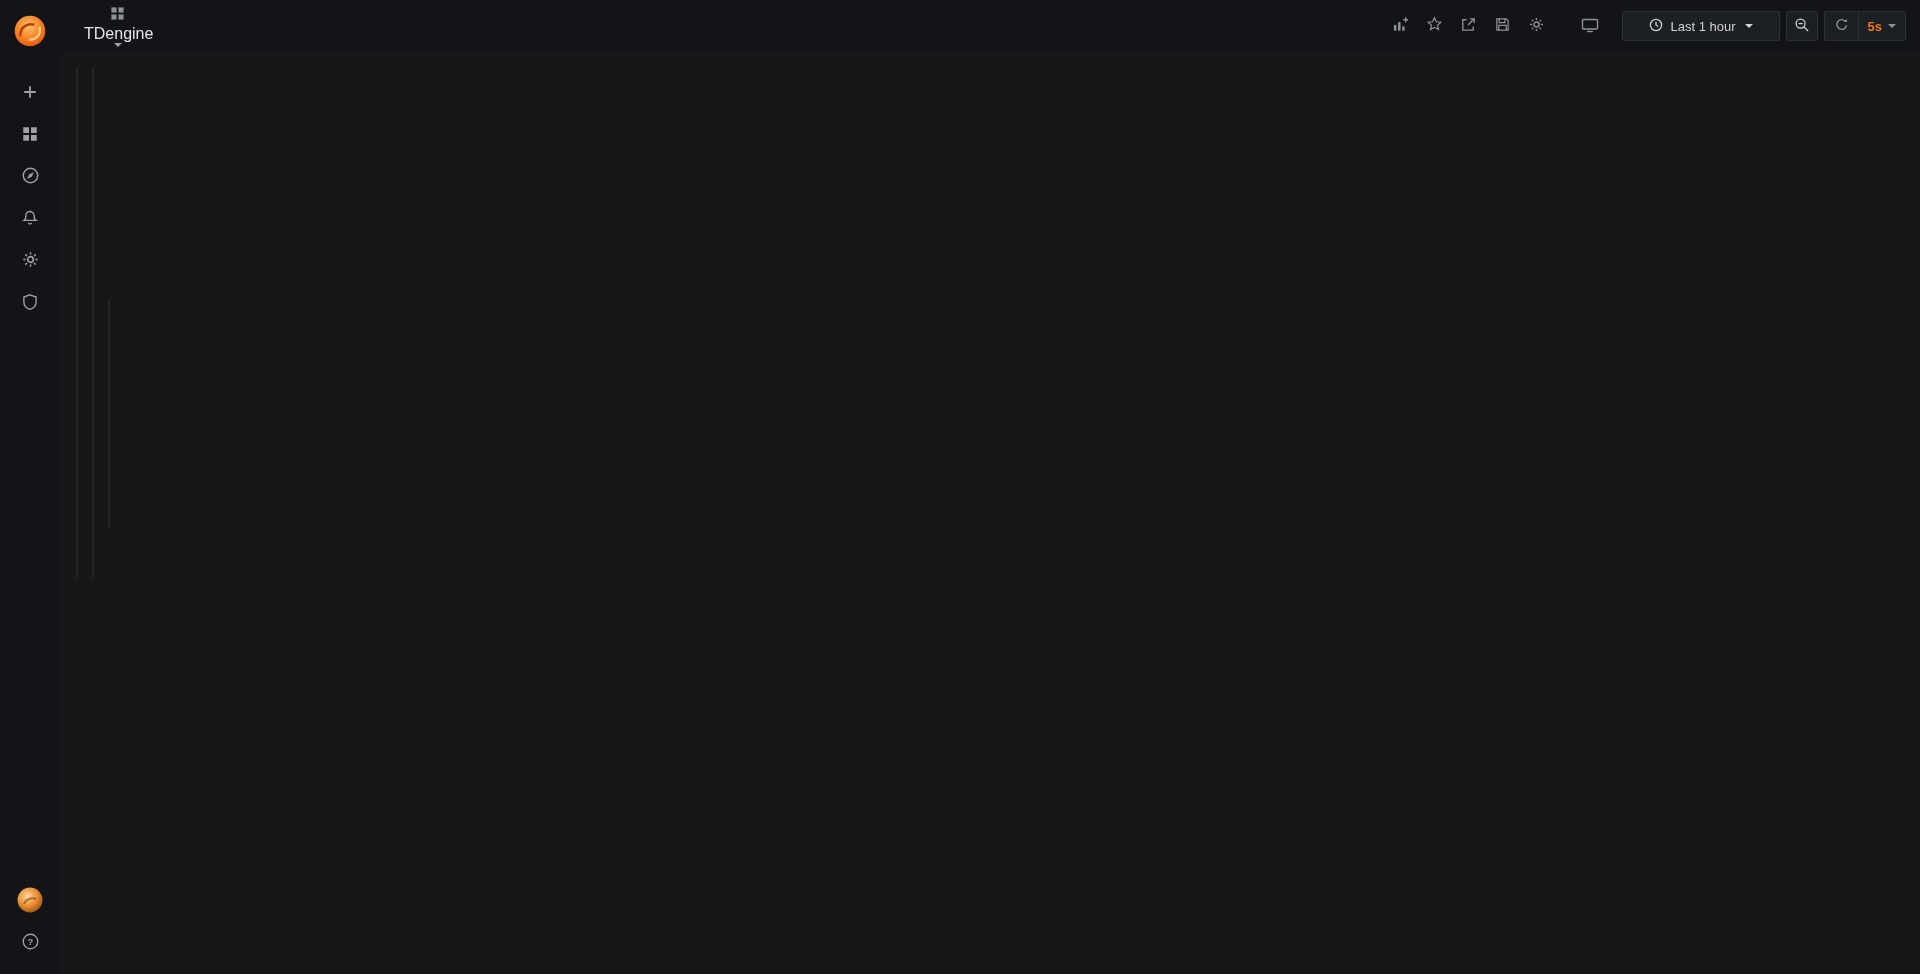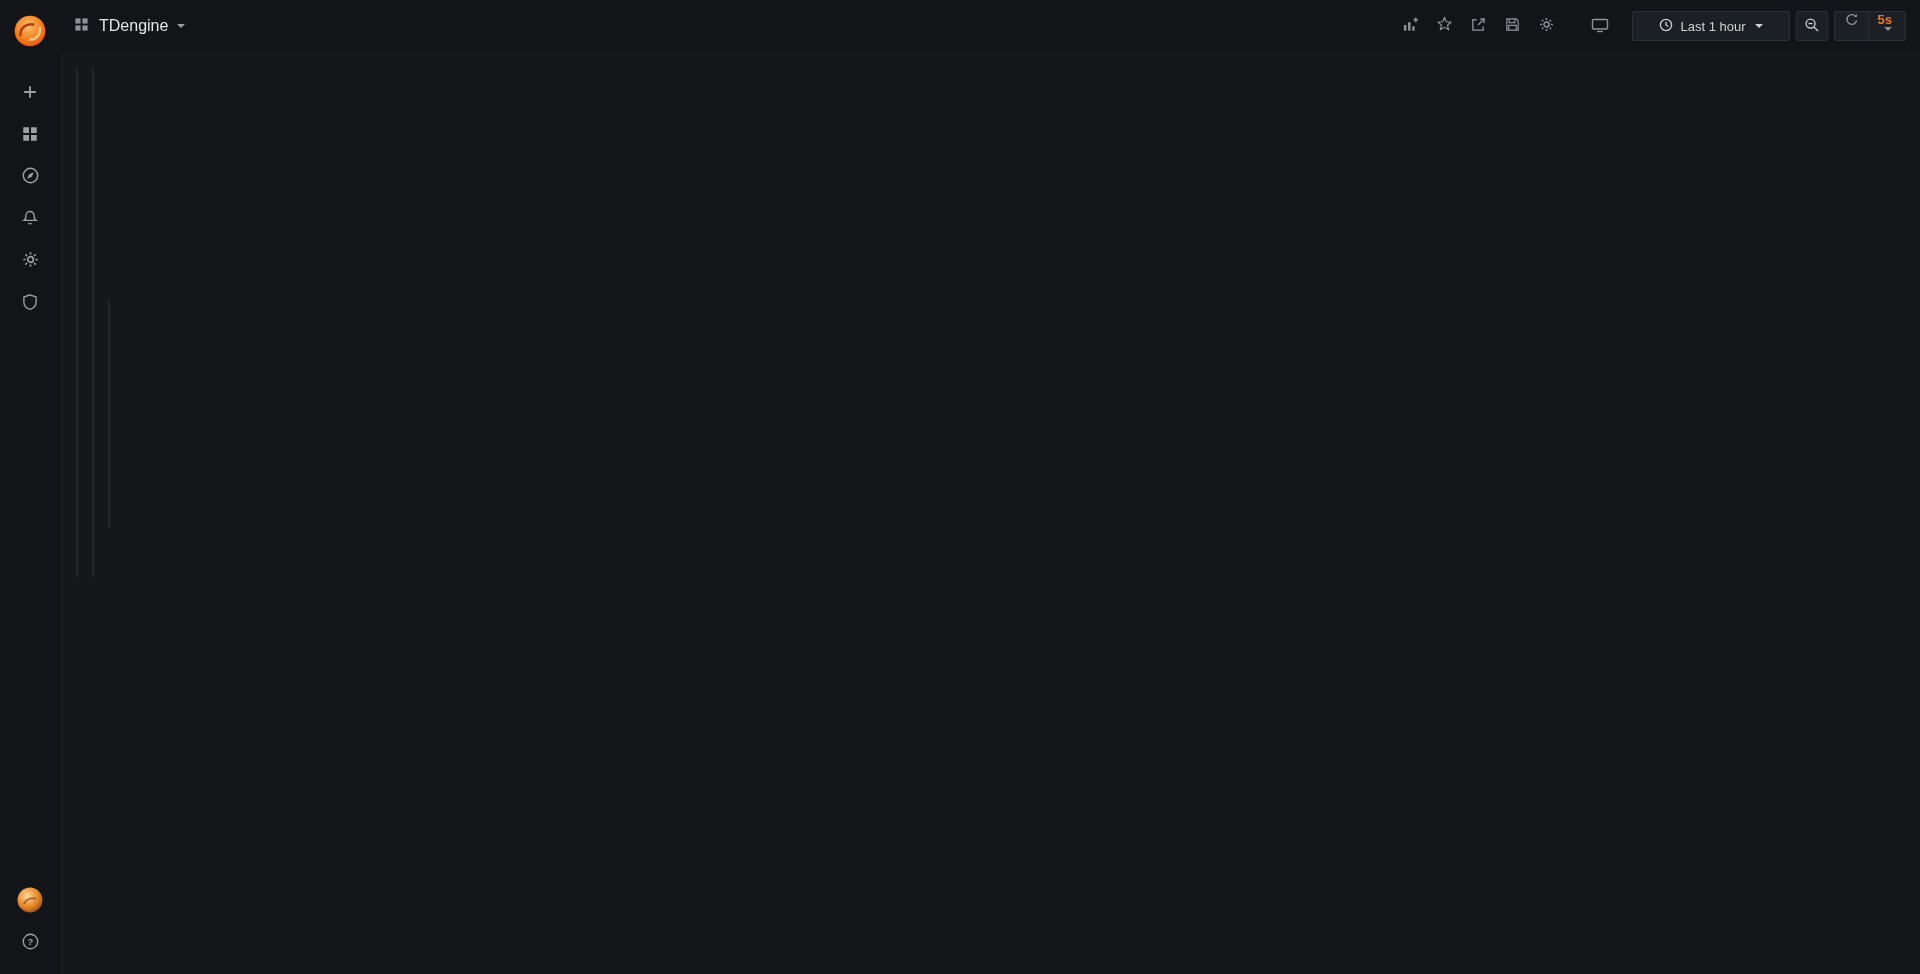--- a/index.html
+++ b/index.html
@@ -25,41 +25,41 @@
     color:#9fa0a2; background:none; border:none; cursor:pointer;
   }
   .side-bottom { margin-top:auto; display:flex; flex-direction:column; align-items:center; }
 
   
   .navbar {
     position:fixed; left:60px; right:0; top:0; height:52px;
     background:#131417; display:flex; align-items:center;
     padding:0 14px 0 14px; z-index:15;
   }
-  .nav-left { display:flex; align-items:center; color:#8e9196; }
+  .nav-left { display:flex; align-items:center; color:#8e9196;flex-direction:column; }
   .nav-title { font-size:16px; font-weight:500; color:#e6e6e8; margin:0 7px 0 10px; cursor:pointer; }
   .caret {
     display:inline-block; width:0; height:0;
     border-left:4px solid transparent; border-right:4px solid transparent;
     border-top:4px solid currentColor; margin-left:2px; vertical-align:middle;
   }
   .nav-right { margin-left:auto; display:flex; align-items:center; gap:6px; }
   .nav-icon-btn {
     width:28px; height:28px; display:flex; align-items:center; justify-content:center;
     color:#8e9196; background:none; border:none; cursor:pointer;
   }
   .nav-sep { width:14px; }
   .tool-btn {
     height:30px; display:flex; align-items:center; gap:7px;
     background:#1c1f23; border:1px solid #2c3036; border-radius:2px;
     color:#d0d1d3; font-size:13px; padding:0 26px; cursor:pointer;
   }
   .tool-btn.square { width:32px; justify-content:center; padding:0; }
   .refresh-group { display:flex; align-items:stretch; border:1px solid #2c3036; border-radius:2px; background:#1c1f23; height:30px; }
-  .refresh-group .seg { display:flex; align-items:center; padding:0 9px; cursor:pointer; color:#8e9196;flex-direction:column; }
+  .refresh-group .seg { display:flex; align-items:center; padding:0 9px; cursor:pointer; color:#8e9196; }
   .refresh-group .seg + .seg { border-left:1px solid #2c3036; }
   .interval-label { color:#eb7b18; font-size:13px; font-weight:600; margin-right:4px; }
 
   
   .dash {
     position:absolute; left:60px; top:52px; right:0; bottom:0;
     padding:16px; display:flex; flex-direction:column; gap:14px;
   }
   .row { display:grid; gap:14px; min-height:0; }
   .row1 { grid-template-columns:1fr 1fr; height:232px; }

